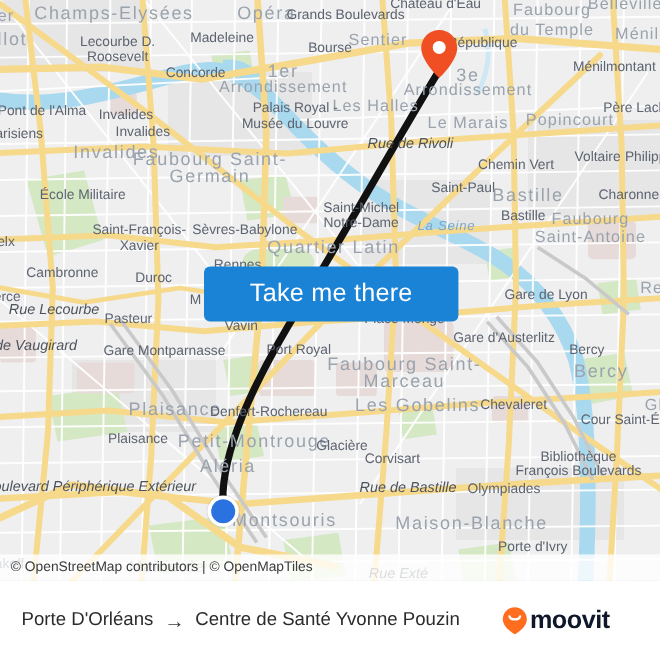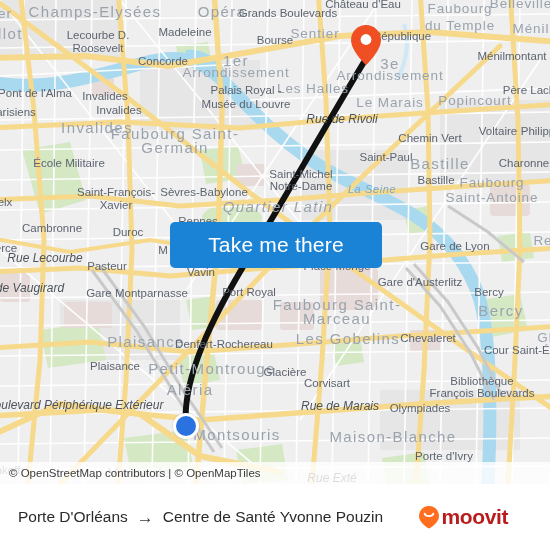--- a/index.html
+++ b/index.html
@@ -48,21 +48,21 @@
 
   
   .footer{
     position:absolute;left:0;top:484px;width:524px;height:66px;background:#fff;
     display:flex;align-items:center;box-sizing:border-box;padding:0 16px 0 18px;
   }
   .route-text{display:flex;align-items:center;flex:1;min-width:0;}
   .rt-from,.rt-to{font-size:15.5px;color:#2b2b2b;white-space:nowrap;}
   .rt-arrow{font-size:17px;color:#3a3a3a;margin:0 9px;line-height:1;}
   .brand{display:flex;align-items:center;gap:2px;flex-shrink:0;}
-  .brand-word{font-size:21px;font-weight:bold;color:#b91c1c;letter-spacing:-.4px;}
+  .brand-word{font-size:21px;font-weight:bold;color:#0f172a;letter-spacing:-.4px;}
 </style>
 </head>
 <body>
 
 <div id="app">
 
   <div class="map">
 
     <svg class="map-svg" viewBox="0 0 550 484">
       <defs>
@@ -236,21 +236,21 @@
         <div class="lbl poi" style="left: 301px; top: 174px;">Saint-Michel</div>
         <div class="lbl poi" style="left: 301px; top: 186px;">Notre-Dame</div>
         <div class="lbl poi" style="left: 69px; top: 163px;">École Militaire</div>
         <div class="lbl poi" style="left: 436px; top: 180px;">Bastille</div>
         <div class="lbl place" style="left: 492px; top: 182px;">Faubourg</div>
         <div class="lbl place" style="left: 492px; top: 197px;">Saint-Antoine</div>
         <div class="lbl poi" style="left: 116px; top: 192px;">Saint-François-</div>
         <div class="lbl poi" style="left: 116px; top: 205px;">Xavier</div>
         <div class="lbl poi" style="left: 204px; top: 192px;">Sèvres-Babylone</div>
         <div class="lbl poi" style="left: 5px; top: 202px;">elx</div>
-        <div class="lbl place big" style="left: 278px; top: 206px; font-style: italic;">Quartier Latin</div>
+        <div class="lbl place big" style="left: 278px; top: 206px;">Quartier Latin</div>
         <div class="lbl water" style="left: 372px; top: 189px;">La Seine</div>
         <div class="lbl poi" style="left: 198px; top: 221px;">Rennes</div>
         <div class="lbl poi" style="left: 52px; top: 228px;">Cambronne</div>
         <div class="lbl poi" style="left: 128px; top: 232px;">Duroc</div>
         <div class="lbl poi" style="left: 455px; top: 246px;">Gare de Lyon</div>
         <div class="lbl place" style="left: 543px; top: 240px;">Re</div>
         <div class="lbl street" style="left: 45px; top: 258px;">Rue Lecourbe</div>
         <div class="lbl poi" style="left: 6px; top: 248px;">erce</div>
         <div class="lbl poi" style="left: 163px; top: 250px;">M</div>
         <div class="lbl poi" style="left: 107px; top: 266px;">Pasteur</div>
@@ -270,21 +270,21 @@
         <div class="lbl poi" style="left: 428px; top: 338px;">Chevaleret</div>
         <div class="lbl place" style="left: 555px; top: 337px;">Glaci</div>
         <div class="lbl poi" style="left: 520px; top: 350px;">Cour Saint-Én</div>
         <div class="lbl poi" style="left: 115px; top: 366px;">Plaisance</div>
         <div class="lbl place big" style="left: 212px; top: 368px;">Petit-Montrouge</div>
         <div class="lbl poi" style="left: 285px; top: 372px;">Glacière</div>
         <div class="lbl poi" style="left: 327px; top: 383px;">Corvisart</div>
         <div class="lbl poi" style="left: 482px; top: 381px;">Bibliothèque</div>
         <div class="lbl poi" style="left: 482px; top: 393px;">François Boulevards</div>
         <div class="lbl place big" style="left: 190px; top: 389px;">Aléria</div>
-        <div class="lbl street" style="left: 340px; top: 406px;">Rue de Marais</div>
+        <div class="lbl street" style="left: 340px; top: 406px;">Rue de Bastille</div>
         <div class="lbl poi" style="left: 420px; top: 408px;">Olympiades</div>
         <div class="lbl street" style="left: 75px; top: 405px;">Boulevard Périphérique Extérieur</div>
         <div class="lbl place big" style="left: 237px; top: 434px;">Montsouris</div>
         <div class="lbl place big" style="left: 393px; top: 436px;">Maison-Blanche</div>
         <div class="lbl poi" style="left: 444px; top: 456px;">Porte d'Ivry</div>
         <div class="lbl place" style="left: 139px; top: 472px;">Mairie de</div>
         <div class="lbl poi" style="left: 8px; top: 470px;">akoff</div>
         <div class="lbl street" style="left: 332px; top: 478px;">Rue Exté</div>
       </div>
 

